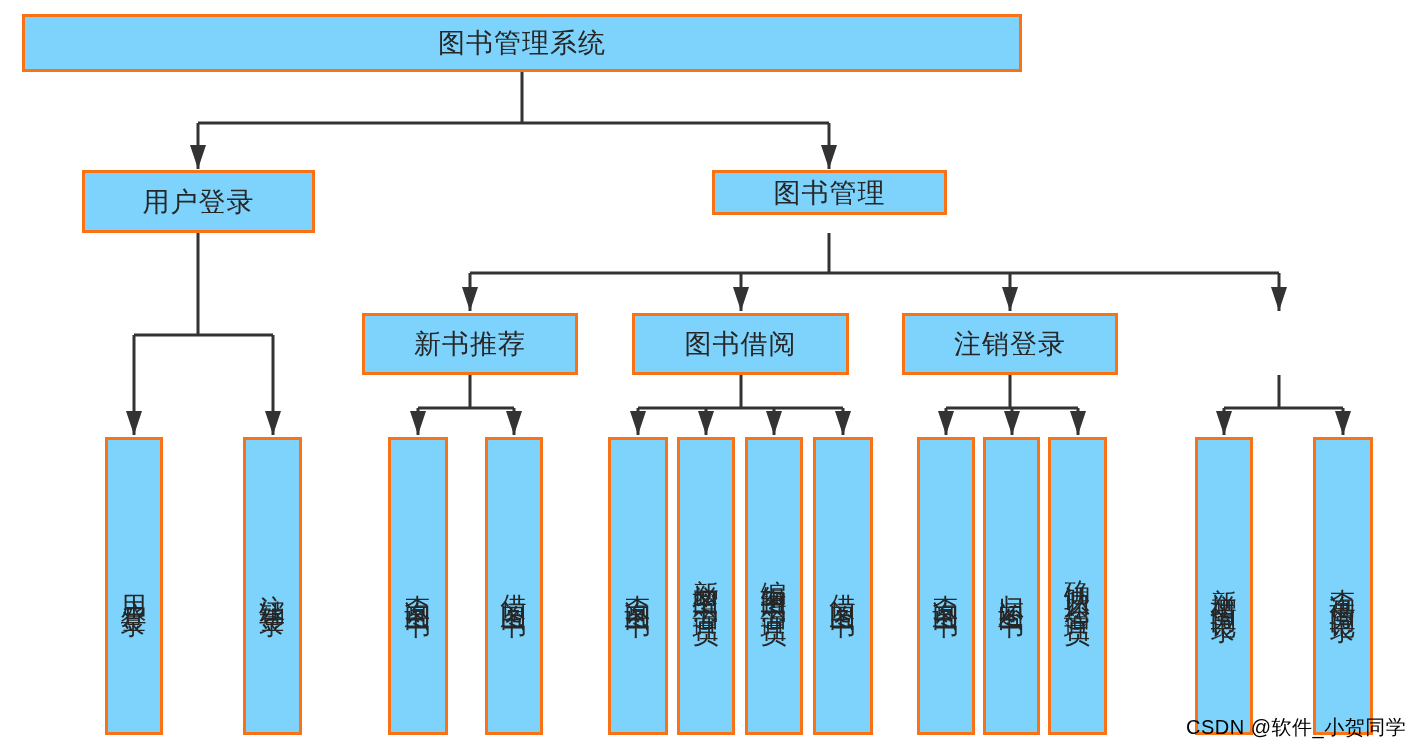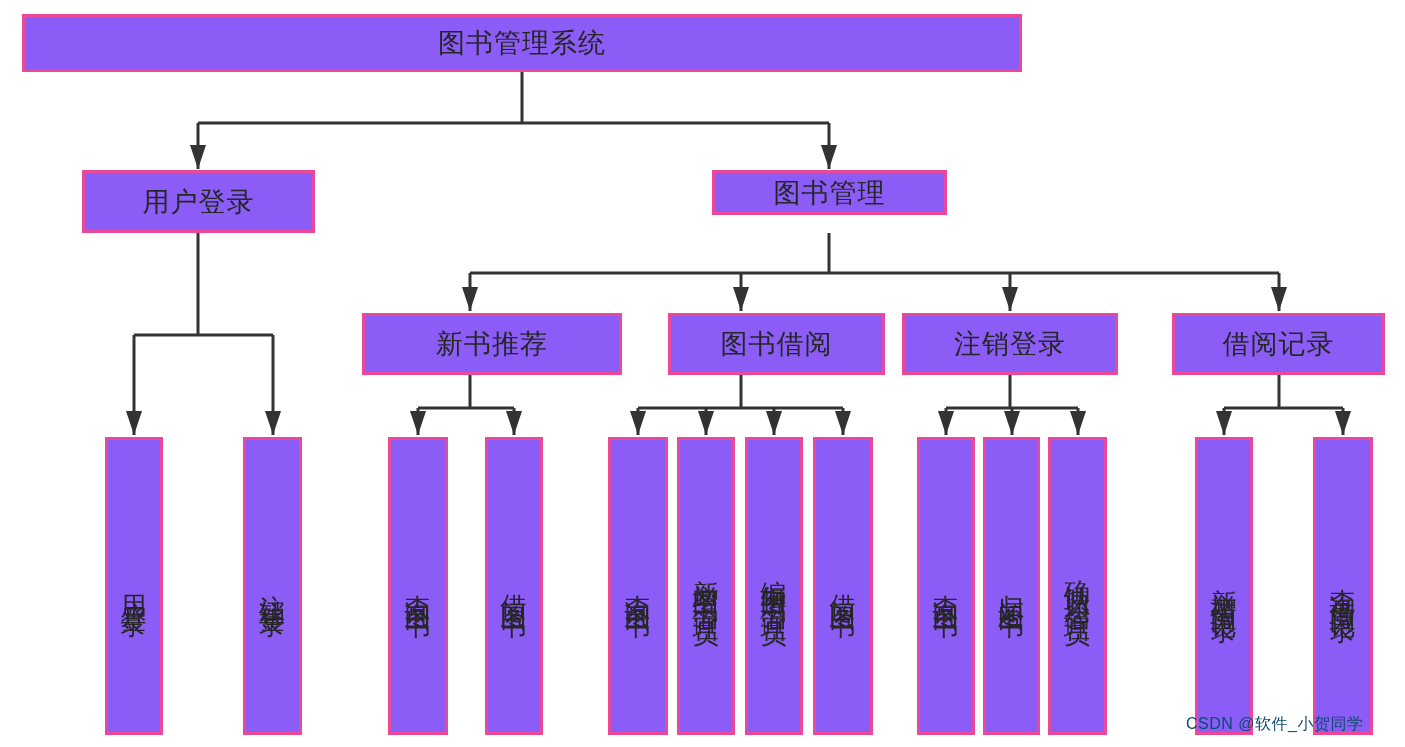--- a/index.html
+++ b/index.html
@@ -3,33 +3,33 @@
 <meta charset="utf-8">
 <style>
   html,body { margin:0; padding:0; background:#ffffff; }
   .canvas {
     position:relative; width:1405px; height:747px; background:#ffffff;
     font-family:"Liberation Sans","DejaVu Sans",sans-serif;
     overflow:hidden;
   }
   .canvas svg.wires { position:absolute; left:0; top:0; }
   .node {
-    position:absolute; box-sizing:border-box; background:#8b5cf6;
-    border:3px solid #ec4899; color:#262626;
+    position:absolute; box-sizing:border-box; background:#7dd3fc;
+    border:3px solid #f97316; color:#262626;
     display:flex; align-items:center; justify-content:center;
     text-align:center;
   }
   .hnode { font-size:27px; letter-spacing:1px; white-space:nowrap; }
   .leaf .vtext {
     writing-mode:vertical-rl; text-orientation:mixed;
     font-size:26px; letter-spacing:6px; line-height:1; white-space:nowrap;
   }
   .watermark {
     position:absolute; left:1186px; top:714px;
-    font-size:16px; color:#0c4a6e; white-space:nowrap; letter-spacing:0.5px;
+    font-size:20px; color:#000000; white-space:nowrap; letter-spacing:0.5px;
   }
 </style>
 </head>
 <body>
 
 <div class="canvas">
 
   <svg class="wires" width="1405" height="747" viewBox="0 0 1405 747">
     <defs>
       <marker id="ah" markerWidth="26" markerHeight="18" refX="24" refY="8" orient="auto" markerUnits="userSpaceOnUse">
@@ -71,24 +71,23 @@
       <line x1="1224" y1="408" x2="1224" y2="435" marker-end="url(#ah)"></line>
       <line x1="1343" y1="408" x2="1343" y2="435" marker-end="url(#ah)"></line>
     </g>
   </svg>
 
   <div class="node hnode" style="left:22px;top:14px;width:1000px;height:58px">图书管理系统</div>
 
   <div class="node hnode" style="left:82px;top:170px;width:233px;height:63px">用户登录</div>
   <div class="node hnode" style="left:712px;top:170px;width:235px;height:45px">图书管理</div>
 
-  <div class="node hnode" style="left:362px;top:313px;width:260px;height:62px">新书推荐</div>
-  <div class="node hnode" style="left:668px;top:313px;width:217px;height:62px">图书借阅</div>
+  <div class="node hnode" style="left:362px;top:313px;width:216px;height:62px">新书推荐</div>
+  <div class="node hnode" style="left:632px;top:313px;width:217px;height:62px">图书借阅</div>
   <div class="node hnode" style="left:902px;top:313px;width:216px;height:62px">注销登录</div>
-  <div class="node hnode" style="left:1172px;top:313px;width:213px;height:62px">借阅记录</div>
 
   <div class="node leaf" style="left:105px;top:437px;width:58px;height:298px">
     <span class="vtext">用户登录</span>
   </div>
   <div class="node leaf" style="left:243px;top:437px;width:59px;height:298px">
     <span class="vtext">注销登录</span>
   </div>
 
   <div class="node leaf" style="left:388px;top:437px;width:60px;height:298px">
     <span class="vtext">查询图书</span>

